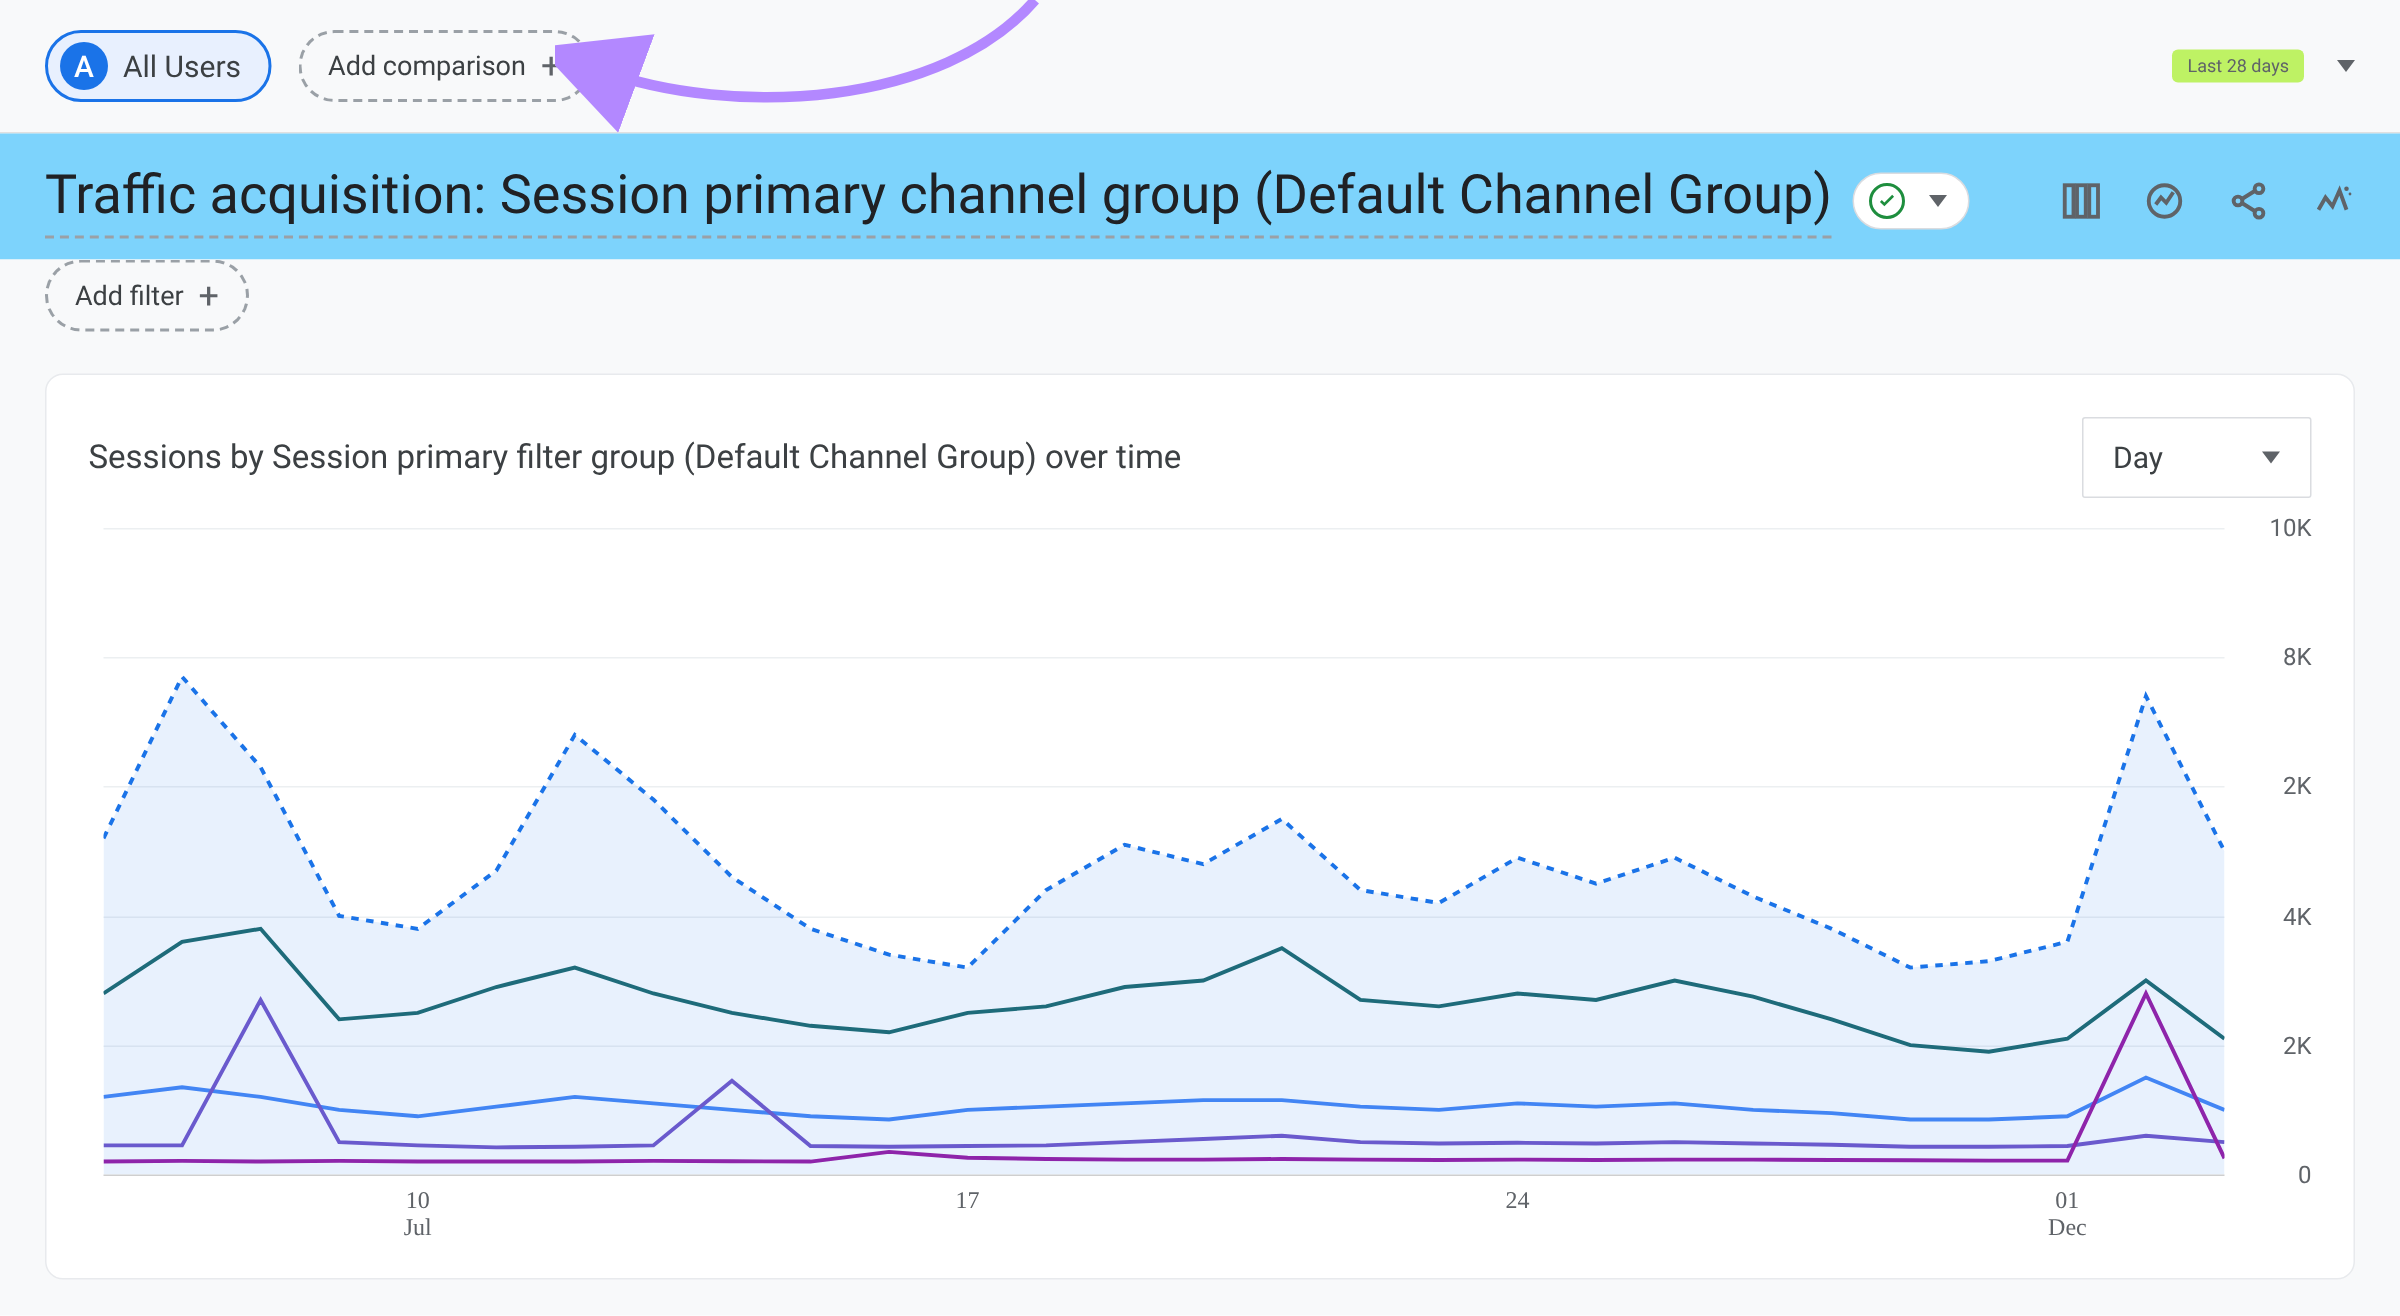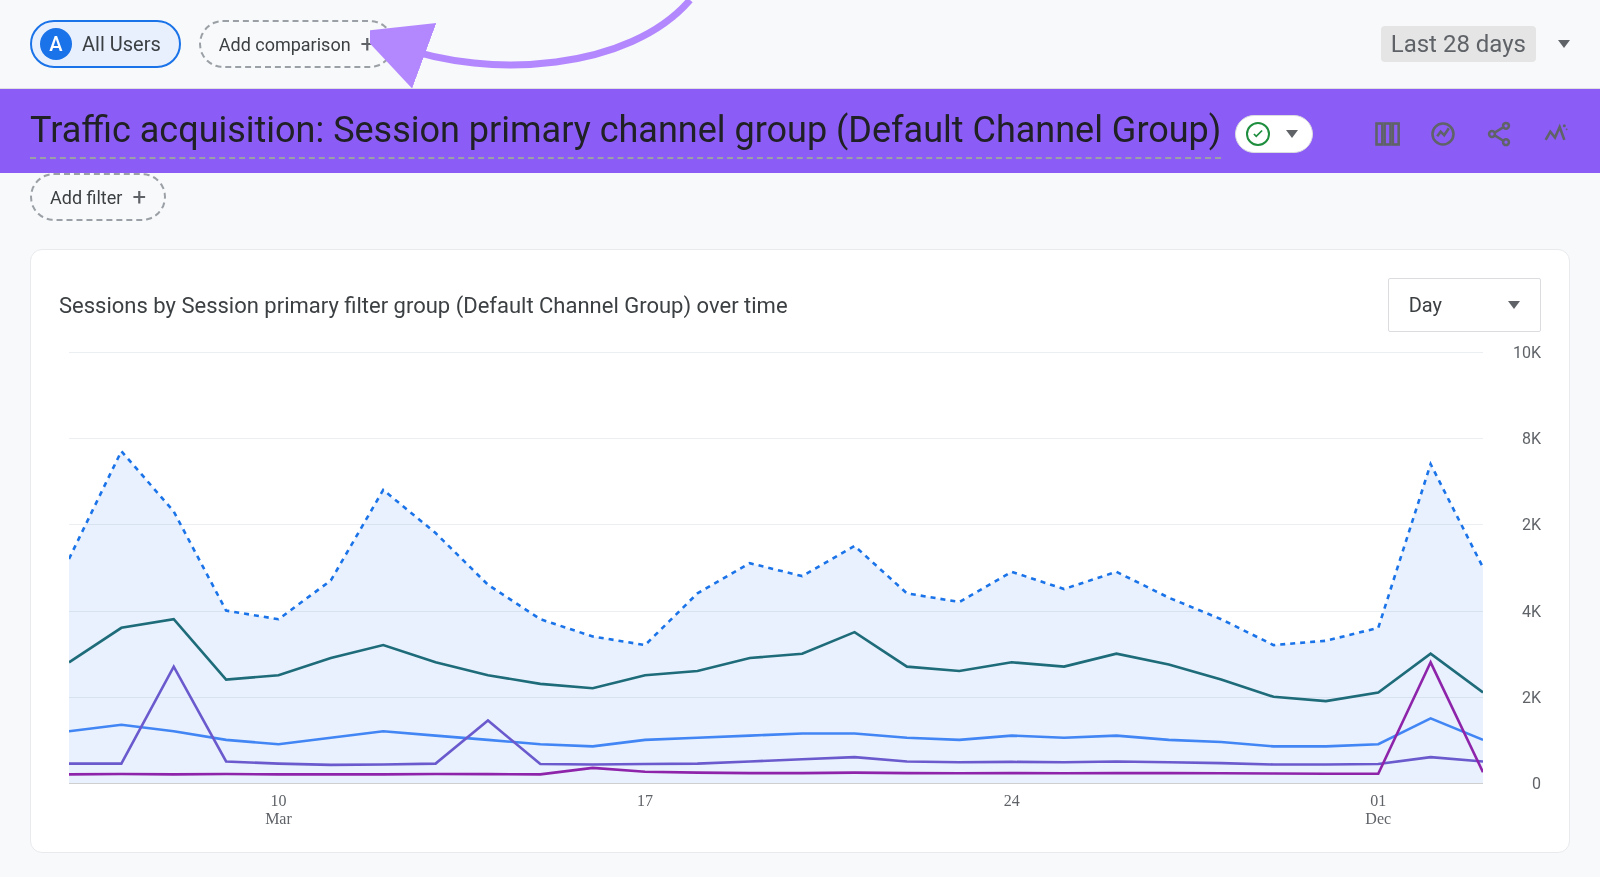--- a/index.html
+++ b/index.html
@@ -64,23 +64,23 @@
     font-size: 24px; line-height: 1; color: #5f6368;
   }
 
   .date-controls {
     display: inline-flex;
     align-items: center;
     gap: 16px;
     cursor: pointer;
   }
   .date-label {
-    background: #e5e5e5;
+    background: #bef264;
     color: #5f6368;
-    font-size: 24px;
+    font-size: 12px;
     padding: 4px 10px;
     border-radius: 4px;
   }
   .date-range {
     font-size: 24px;
     color: #3c4043;
   }
   .caret-down {
     width: 0; height: 0;
     border-left: 6px solid transparent;
@@ -92,21 +92,21 @@
   .divider {
     border-bottom: 1px solid #e0e0e0;
     margin: 0 0 0 0;
   }
 
   .header-row {
     display: flex;
     align-items: center;
     justify-content: space-between;
     padding: 20px 30px 14px 30px;
-    background: #8b5cf6;
+    background: #7dd3fc;
   }
   .title-wrap {
     display: flex;
     align-items: center;
     gap: 14px;
   }
   .page-title {
     font-size: 36px;
     font-weight: 400;
     color: #202124;
@@ -324,21 +324,21 @@
       </div>
     <div class="y-labels" id="ylabels">
         <div style="top: 431px;">0</div>
         <div style="top: 344.8px;">2K</div>
         <div style="top: 258.6px;">4K</div>
         <div style="top: 172.4px;">2K</div>
         <div style="top: 86.2px;">8K</div>
         <div style="top: 0px;">10K</div>
       </div>
     <div class="x-labels" id="xlabels">
-        <div class="tick" style="left: 209.481px;">10<span class="sub">Mar</span></div>
+        <div class="tick" style="left: 209.481px;">10<span class="sub">Jul</span></div>
         <div class="tick" style="left: 576.074px;">17</div>
         <div class="tick" style="left: 942.667px;">24</div>
         <div class="tick" style="left: 1309.26px;">01<span class="sub">Dec</span></div>
       </div>
   </div>
 </div>
 
 <svg class="annotation-arrow" style="left:370px; top:0px;" width="340" height="100" viewBox="0 0 340 100">
   <defs>
     <marker id="ah" markerWidth="14" markerHeight="14" refX="4" refY="5" orient="auto">

